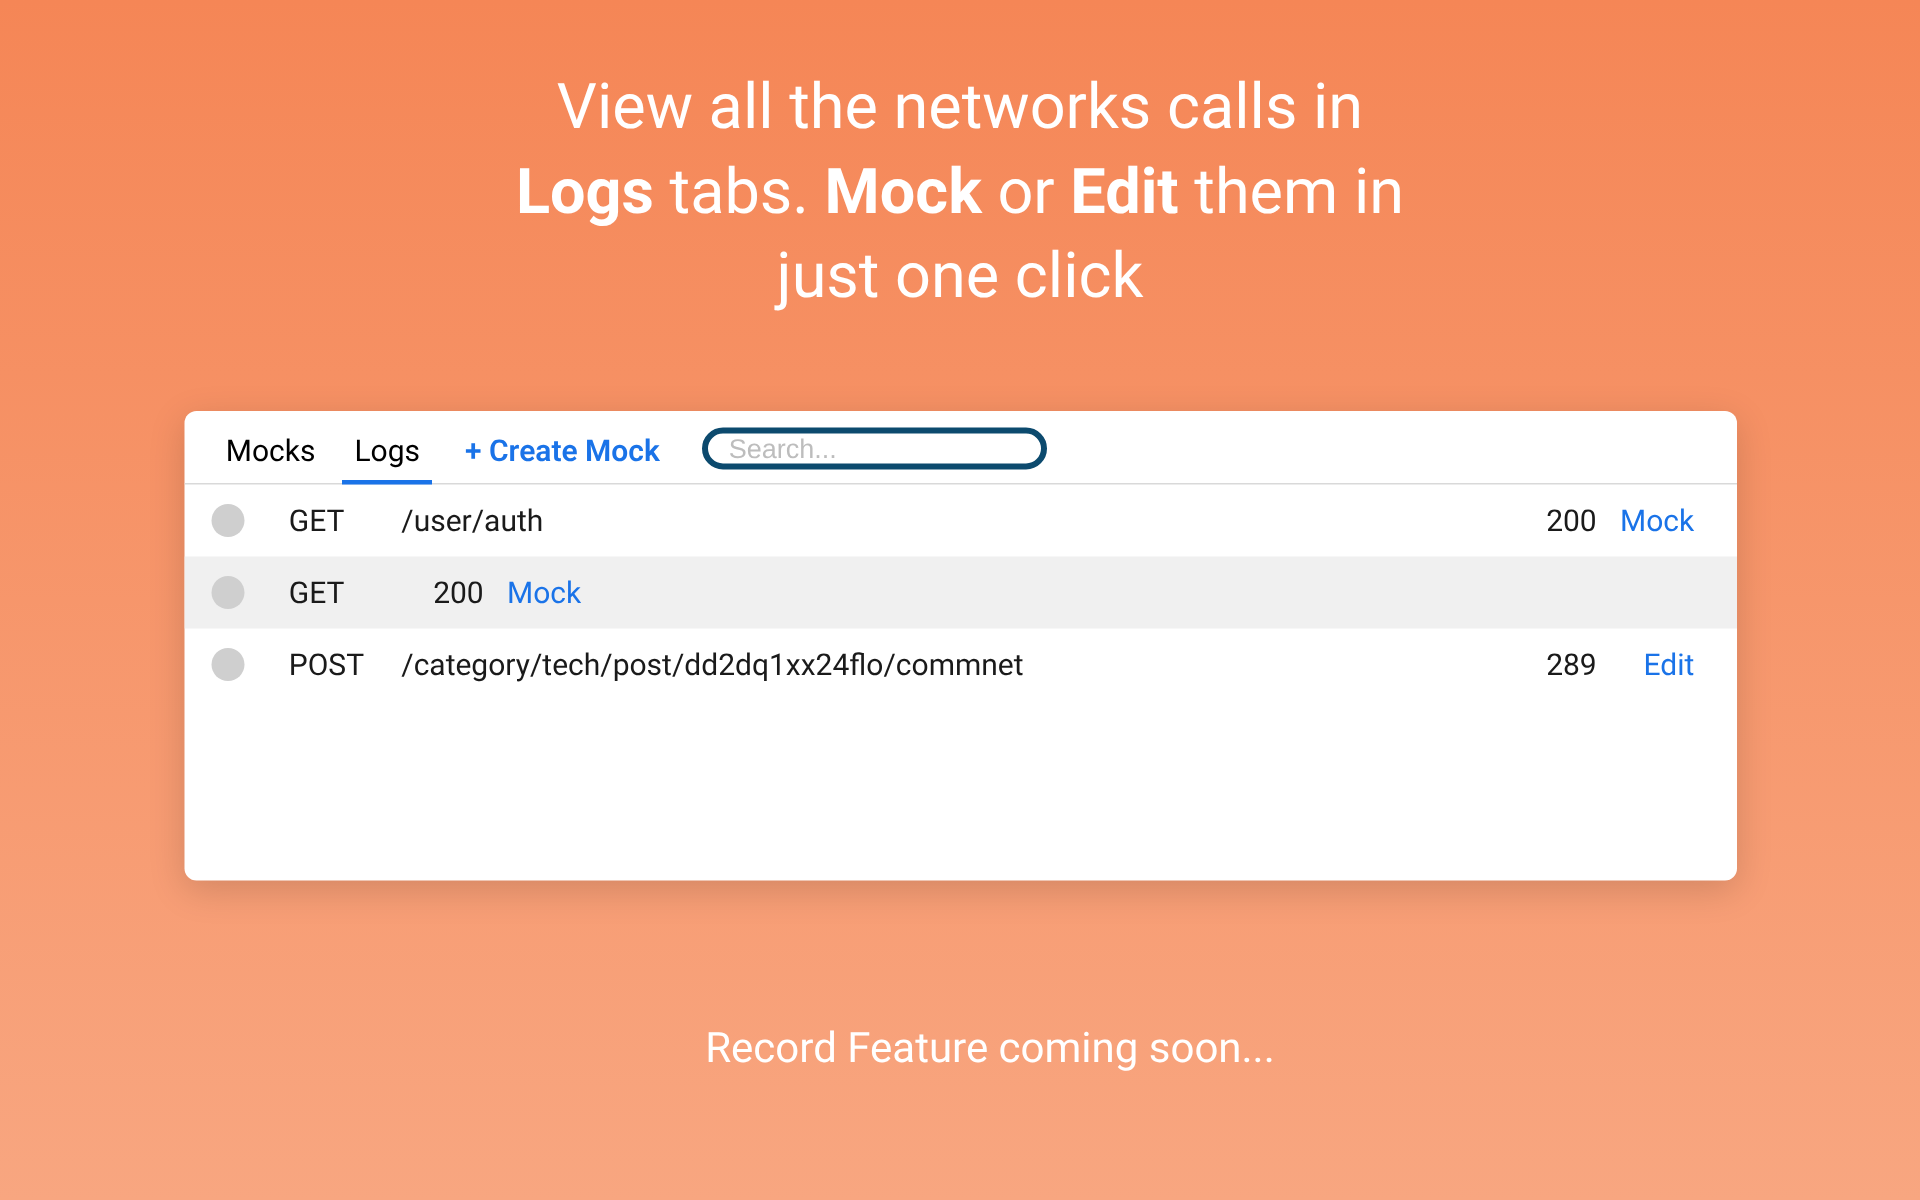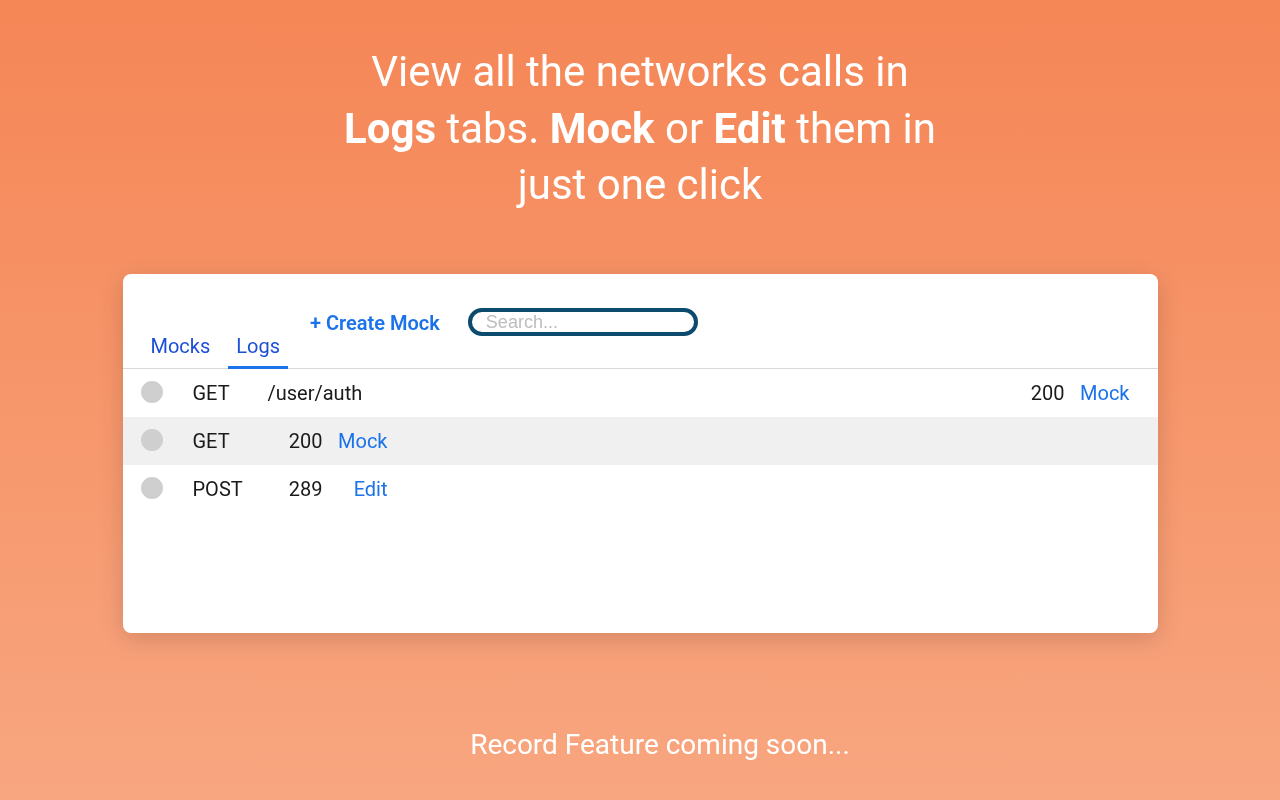--- a/index.html
+++ b/index.html
@@ -39,25 +39,24 @@
     }
     .toolbar {
       display: flex;
       align-items: center;
       padding: 10px 18px 0 18px;
       border-bottom: 1px solid #d9d9d9;
       gap: 6px;
     }
     .tab {
       font-size: 20px;
-      color: #1d4ed8;
+      color: #000000;
       padding: 4px 10px 10px 10px;
       cursor: pointer;
       position: relative;
-      margin-top: 46px;
     }
     .tab.active::after {
       content: "";
       position: absolute;
       left: 2px;
       right: 2px;
       bottom: -1px;
       height: 3px;
       background: #1a73e8;
     }
@@ -81,20 +80,21 @@
       outline: none;
     }
     .search-input::placeholder {
       color: #bdbdbd;
     }
     .rows {
       padding-bottom: 120px;
     }
     .row {
       display: flex;
+      align-items: center;
       padding: 12px 28px 12px 18px;
       font-size: 20px;
       color: #1a1a1a;
     }
     .row.alt {
       background: #f0f0f0;
     }
     .status-dot {
       width: 22px;
       height: 22px;
@@ -157,19 +157,20 @@
     </div>
     <div class="row alt">
       <div class="status-dot"></div>
       <div class="method">GET</div>
       <div class="code">200</div>
       <div class="action">Mock</div>
     </div>
     <div class="row">
       <div class="status-dot"></div>
       <div class="method">POST</div>
+      <div class="path">/category/tech/post/dd2dq1xx24flo/commnet</div>
       <div class="code">289</div>
       <div class="action">Edit</div>
     </div>
   </div>
 </div>
 
 <div class="footer-text">Record Feature coming soon...</div>
 
 </body></html>

